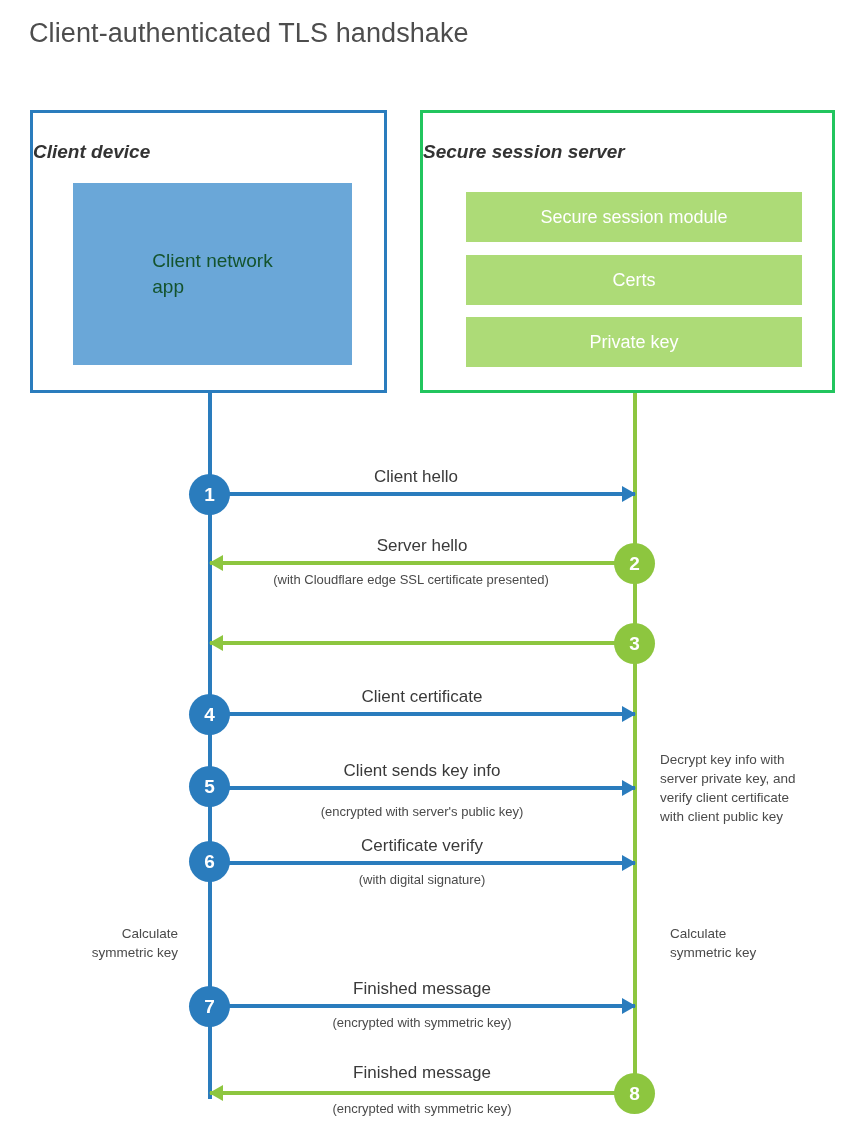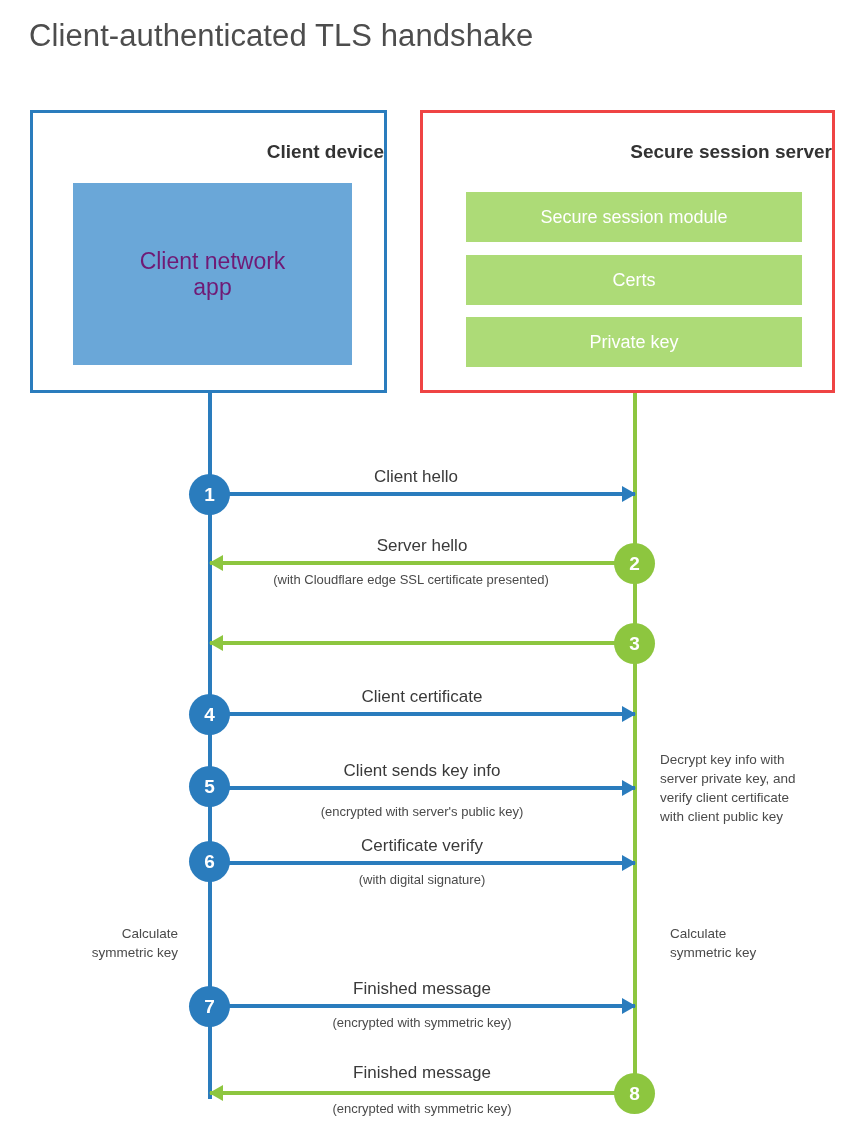--- a/index.html
+++ b/index.html
@@ -18,21 +18,21 @@
     height: 1146px;
     background: #ffffff;
     overflow: hidden;
   }
 
   
   .diagram-title {
     position: absolute;
     left: 29px;
     top: 18px;
-    font-size: 31px;
+    font-size: 27px;
     font-weight: 400;
     color: #4d4d4d;
     letter-spacing: 0.1px;
     white-space: nowrap;
   }
 
   
   .actor-box {
     position: absolute;
     box-sizing: border-box;
@@ -43,50 +43,51 @@
     top: 110px;
     width: 357px;
     height: 283px;
     border: 3px solid #2a7cbd;
   }
   .actor-box.server {
     left: 420px;
     top: 110px;
     width: 415px;
     height: 283px;
-    border: 3px solid #ef4444;
+    border: 3px solid #22c55e;
   }
   .actor-title {
     position: absolute;
     left: 0;
     right: 0;
     top: 28px;
-    text-align: right;
+    text-align: left;
     font-size: 19px;
     font-weight: bold;
     color: #333333;
+    font-style: italic;
   }
 
   
   .client-app-block {
     position: absolute;
     left: 40px;
     top: 70px;
     width: 279px;
     height: 182px;
     background: #6aa7d8;
     display: flex;
     align-items: center;
     justify-content: center;
   }
   .client-app-label {
-    color: #701a75;
-    font-size: 23px;
+    color: #14532d;
+    font-size: 19px;
     line-height: 26px;
-    text-align: center;
+    text-align: left;
     font-weight: 400;
     white-space: pre-line;
   }
 
   
   .server-bar {
     position: absolute;
     left: 43px;
     width: 336px;
     height: 50px;

